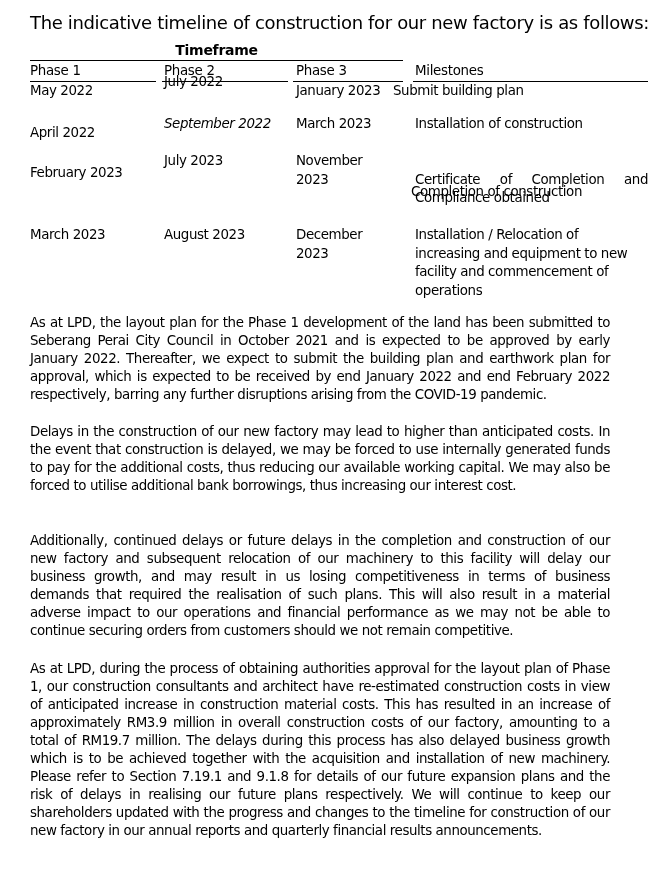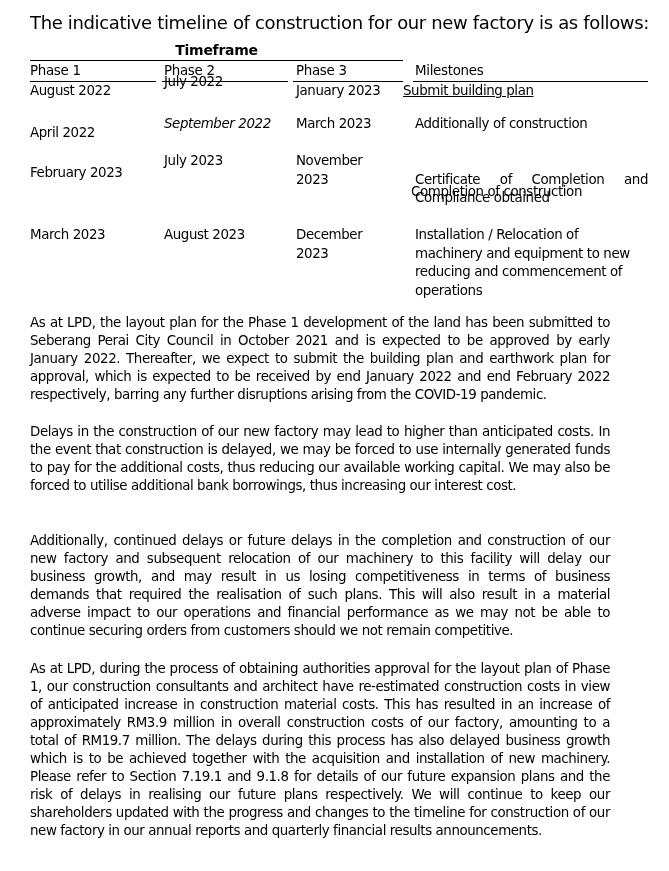--- a/index.html
+++ b/index.html
@@ -52,46 +52,46 @@
     <div class="th" style="left:164px;">Phase 2</div>
     <div class="th" style="left:296px;">Phase 3</div>
     <div class="th" style="left:415px;">Milestones</div>
 
     <div class="th-under" style="left:30px;width:126px;"></div>
     <div class="th-under" style="left:162px;width:126px;"></div>
     <div class="th-under" style="left:293px;width:110px;"></div>
     <div class="th-under" style="left:413px;width:235px;"></div>
 
     <div>
-      <div class="cell" style="left:30px;top:82px;">August 2022</div>
+      <div class="cell" style="left:30px;top:82px;">May 2022</div>
       <div class="cell" style="left:164px;top:73px;">July 2022</div>
       <div class="cell" style="left:296px;top:82px;">January 2023</div>
-      <div class="cell ms" style="left:403px;top:82px;text-decoration:underline;">Submit building plan</div>
+      <div class="cell ms" style="left:393px;top:82px;">Submit building plan</div>
     </div>
 
     <div>
       <div class="cell" style="left:30px;top:124px;">April 2022</div>
       <div class="cell" style="left:164px;top:115px;font-style:italic;">September 2022</div>
       <div class="cell" style="left:296px;top:115px;">March 2023</div>
-      <div class="cell ms" style="left:415px;top:115px;">Additionally of construction</div>
+      <div class="cell ms" style="left:415px;top:115px;">Installation of construction</div>
     </div>
 
     <div>
       <div class="cell" style="left:30px;top:152px;margin-top:12px;">February 2023</div>
       <div class="cell" style="left:164px;top:152px;">July 2023</div>
       <div class="cell" style="left:296px;top:152px;width:80px;">November 2023</div>
       <div class="cell ms" style="left:411px;top:152px;margin-top:31px;">Completion of construction</div>
       <div class="cell ms justify" style="left:415px;top:170.5px;">Certificate of Completion and Compliance obtained</div>
     </div>
 
     <div>
       <div class="cell" style="left:30px;top:226px;">March 2023</div>
       <div class="cell" style="left:164px;top:226px;">August 2023</div>
       <div class="cell" style="left:296px;top:226px;width:80px;">December 2023</div>
-      <div class="cell ms" style="left:415px;top:226px;width:230px;">Installation / Relocation of machinery and equipment to new reducing and commencement of operations</div>
+      <div class="cell ms" style="left:415px;top:226px;width:230px;">Installation / Relocation of increasing and equipment to new facility and commencement of operations</div>
     </div>
   </div>
 
   <div class="para" style="top:314px;">As at LPD, the layout plan for the Phase 1 development of the land has been submitted to Seberang Perai City Council in October 2021 and is expected to be approved by early January 2022. Thereafter, we expect to submit the building plan and earthwork plan for approval, which is expected to be received by end January 2022 and end February 2022 respectively, barring any further disruptions arising from the COVID-19 pandemic.</div>
   <div class="para" style="top:423px;">Delays in the construction of our new factory may lead to higher than anticipated costs. In the event that construction is delayed, we may be forced to use internally generated funds to pay for the additional costs, thus reducing our available working capital. We may also be forced to utilise additional bank borrowings, thus increasing our interest cost.</div>
   <div class="para" style="top:532px;">Additionally, continued delays or future delays in the completion and construction of our new factory and subsequent relocation of our machinery to this facility will delay our business growth, and may result in us losing competitiveness in terms of business demands that required the realisation of such plans. This will also result in a material adverse impact to our operations and financial performance as we may not be able to continue securing orders from customers should we not remain competitive.</div>
   <div class="para" style="top:660px;">As at LPD, during the process of obtaining authorities approval for the layout plan of Phase 1, our construction consultants and architect have re-estimated construction costs in view of anticipated increase in construction material costs. This has resulted in an increase of approximately RM3.9 million in overall construction costs of our factory, amounting to a total of RM19.7 million.  The delays during this process has also delayed business growth which is to be achieved together with the acquisition and installation of new machinery. Please refer to Section 7.19.1 and 9.1.8 for details of our future expansion plans and the risk of delays in realising our future plans respectively. We will continue to keep our shareholders updated with the progress and changes to the timeline for construction of our new factory in our annual reports and quarterly financial results announcements.</div>
 
 </div>
 

